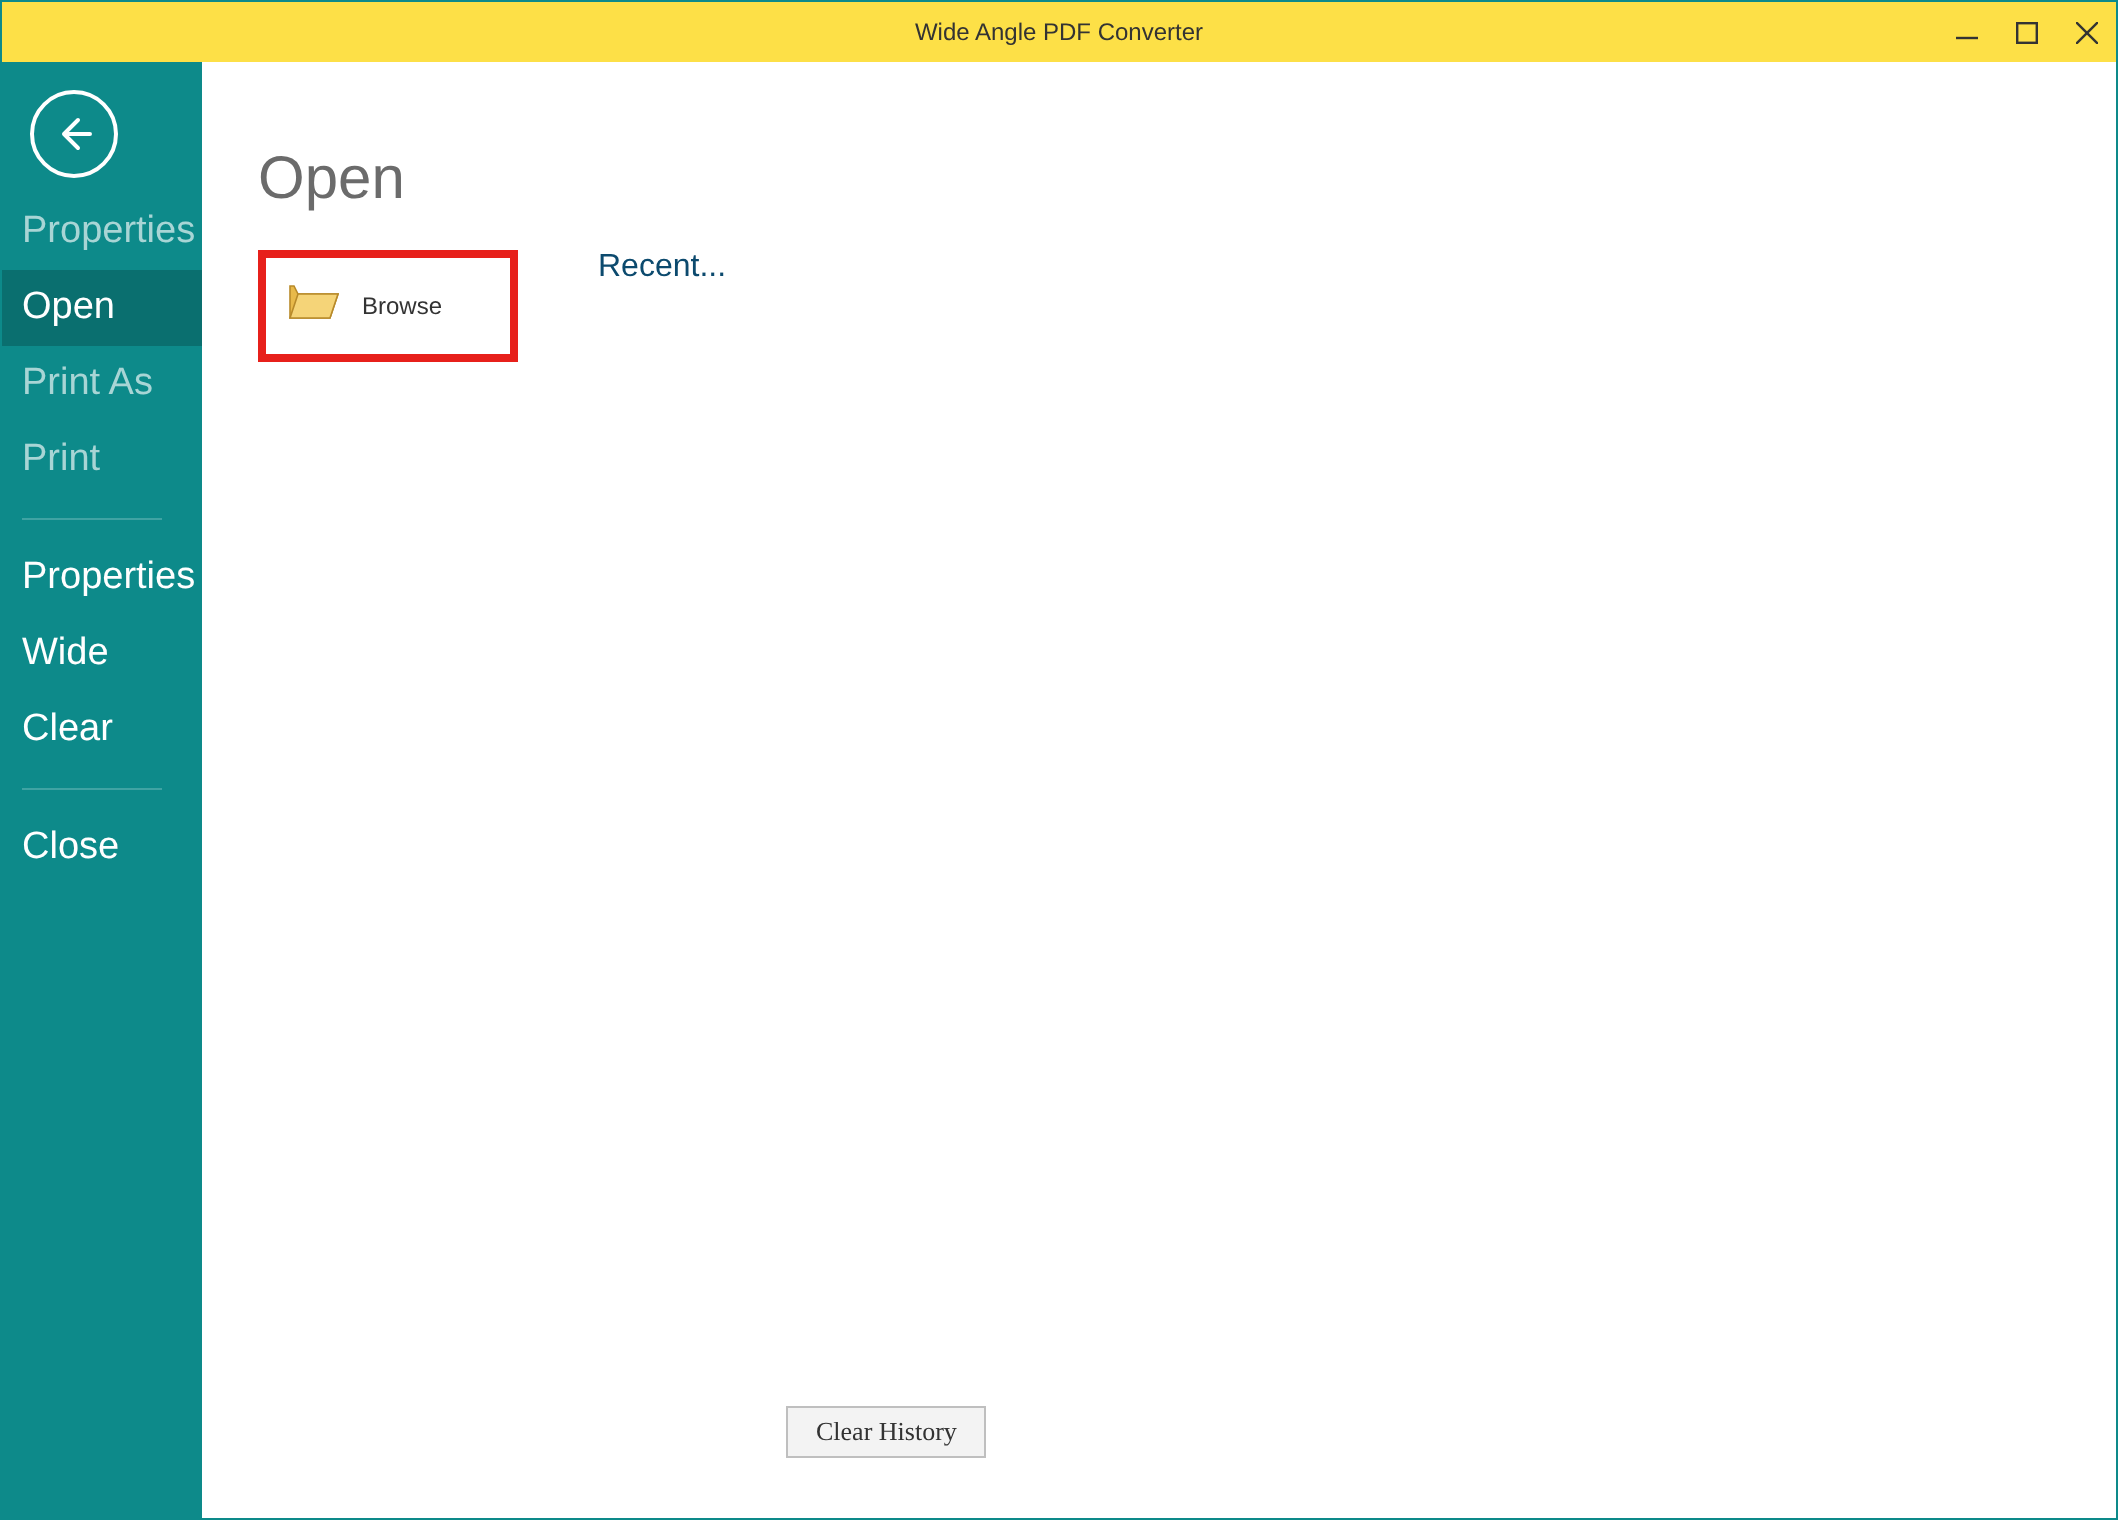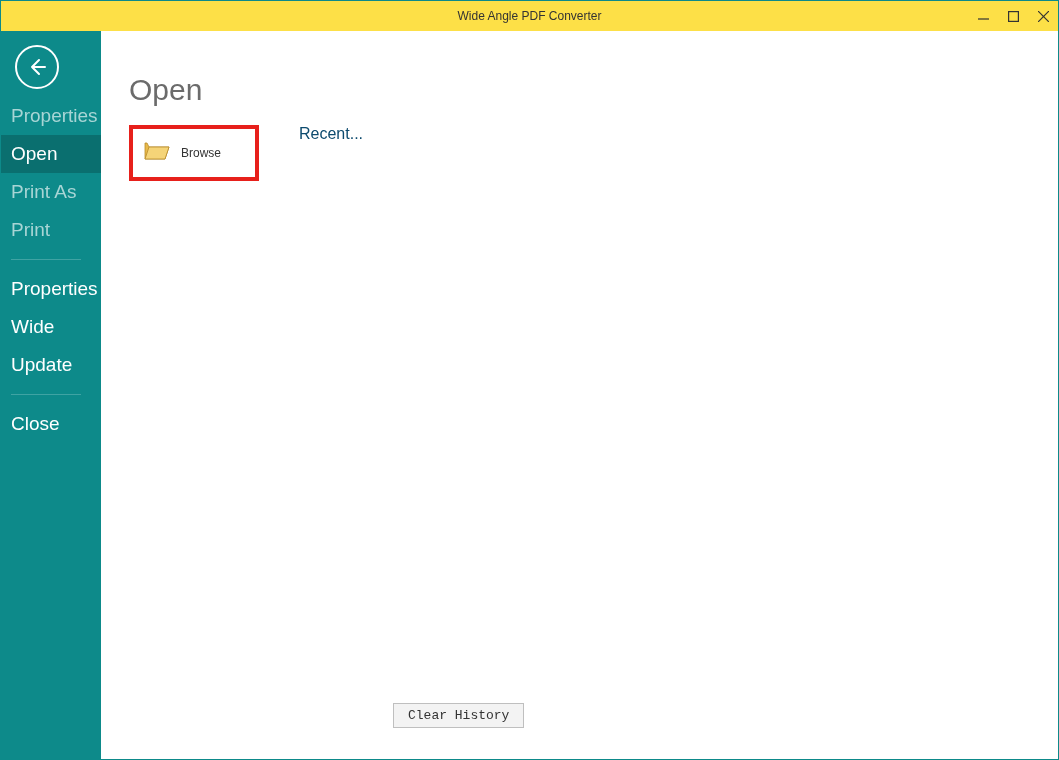--- a/index.html
+++ b/index.html
@@ -142,21 +142,21 @@
     .clear-history-button {
       position: absolute;
       left: 292px;
       top: 672px;
       padding: 4px 14px;
       border: 1px solid #bfbfbf;
       background: #f3f3f3;
       font-size: 13px;
       color: #333;
       cursor: pointer;
-      font-family: Liberation Mono, monospace;
+      font-family: Liberation Serif, serif;
     }
   </style>
 </head>
 <body>
 
 <div class="titlebar">
   <div class="titlebar-title">Wide Angle PDF Converter</div>
   <div class="window-controls">
     <div class="window-control">
       <svg viewBox="0 0 11 11">
@@ -197,21 +197,21 @@
       <span>Print</span>
     </div>
     <div class="sidebar-divider"></div>
     <div class="sidebar-item strong">
       <span>Properties</span>
     </div>
     <div class="sidebar-item strong">
       <span>Wide</span>
     </div>
     <div class="sidebar-item strong">
-      <span>Update</span>
+      <span>Clear</span>
     </div>
     <div class="sidebar-divider"></div>
     <div class="sidebar-item strong">
       <span>Close</span>
     </div>
   </div>
 
   <div class="main">
     <div class="page-title">Open</div>
     <div class="content-row">

